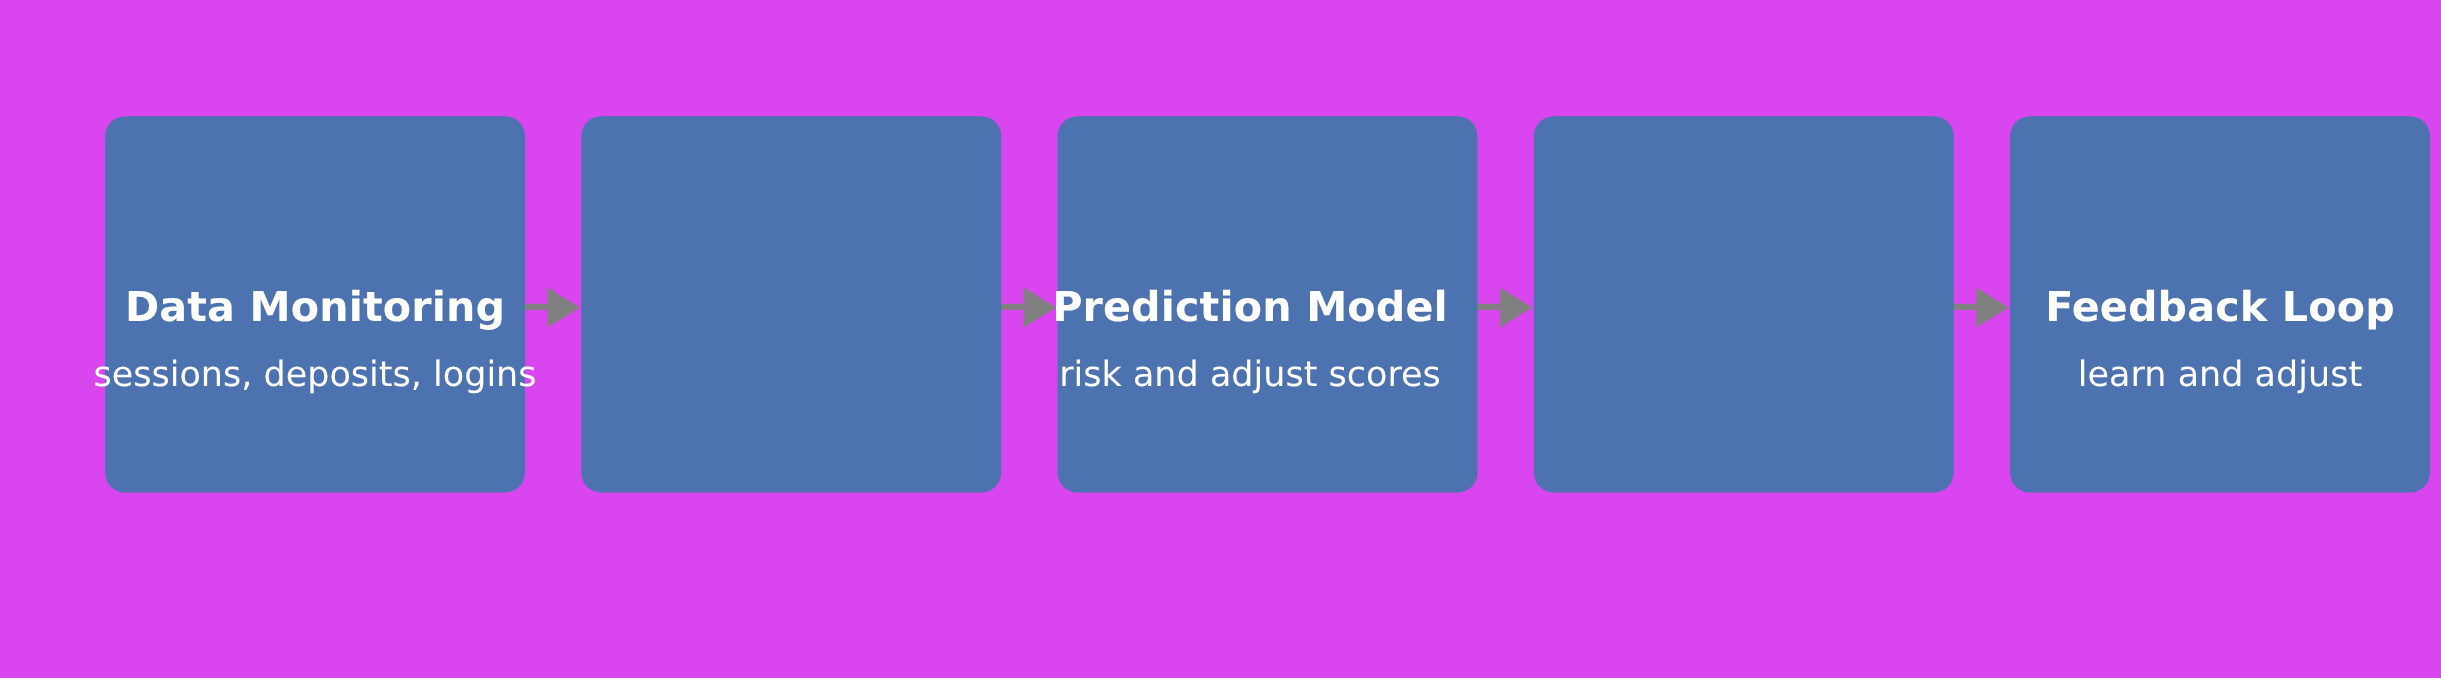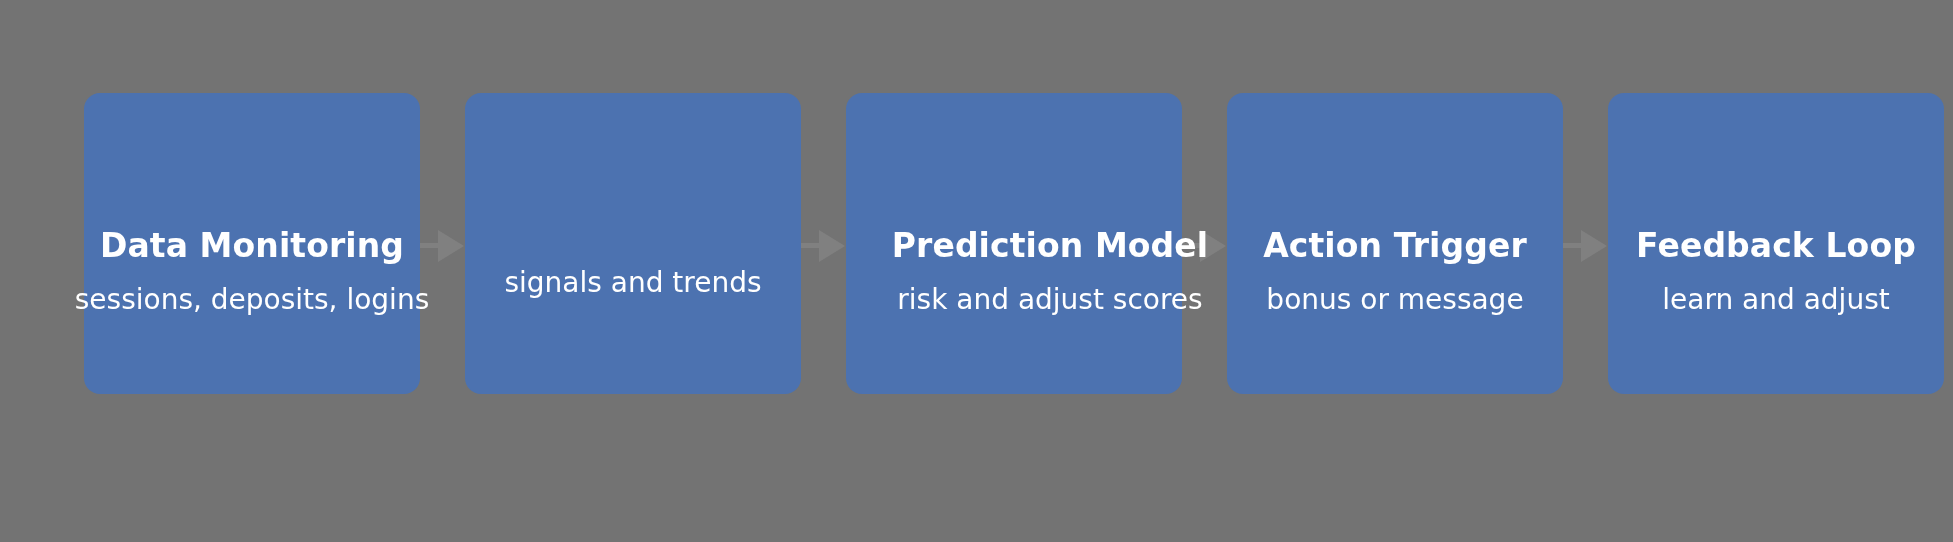--- a/index.html
+++ b/index.html
@@ -89,21 +89,21 @@
     color: #ffffff;
     font-size: 28px;
     font-weight: normal;
     line-height: 1.0;
     margin-top: 24px;
   }
 </style>
 </head>
 <body>
 
-<div id="canvas" style="background: #737373;">
+<div id="canvas" style="background: #d946ef;">
   <div class="flow-chain">
 
     <div class="connector" id="conn-0" style="left: 396px;">
       <div class="tail" style="width: 42px; background: rgb(128, 128, 128);"></div>
       <div class="head" style="left: 42px; border-left-color: rgb(128, 128, 128);"></div>
     </div>
     <div class="connector" id="conn-1" style="left: 777px;">
       <div class="tail" style="width: 42px; background: rgb(128, 128, 128);"></div>
       <div class="head" style="left: 42px; border-left-color: rgb(128, 128, 128);"></div>
     </div>
@@ -120,29 +120,24 @@
     <div class="node" id="node-1" style="left: 465px; background: rgb(76, 114, 176);"></div>
     <div class="node" id="node-2" style="left: 846px; background: rgb(76, 114, 176);"></div>
     <div class="node" id="node-3" style="left: 1227px; background: rgb(76, 114, 176);"></div>
     <div class="node" id="node-4" style="left: 1608px; background: rgb(76, 114, 176);"></div>
 
     <div class="node-text" id="text-0" style="left: 252px; color: rgb(255, 255, 255);">
       <span class="node-title">Data Monitoring</span>
       <span class="node-subtitle">sessions, deposits, logins</span>
     </div>
     <div class="node-text" id="text-1" style="left: 633px; color: rgb(255, 255, 255);">
-      <span class="node-subtitle">signals and trends</span>
     </div>
-    <div class="node-text" id="text-2" style="left: 1050px; color: rgb(255, 255, 255);">
+    <div class="node-text" id="text-2" style="left: 1000px; color: rgb(255, 255, 255);">
       <span class="node-title">Prediction Model</span>
       <span class="node-subtitle">risk and adjust scores</span>
-    </div>
-    <div class="node-text" id="text-3" style="left: 1395px; color: rgb(255, 255, 255);">
-      <span class="node-title">Action Trigger</span>
-      <span class="node-subtitle">bonus or message</span>
     </div>
     <div class="node-text" id="text-4" style="left: 1776px; color: rgb(255, 255, 255);">
       <span class="node-title">Feedback Loop</span>
       <span class="node-subtitle">learn and adjust</span>
     </div>
 
   </div>
 </div>
 
 </body></html>

